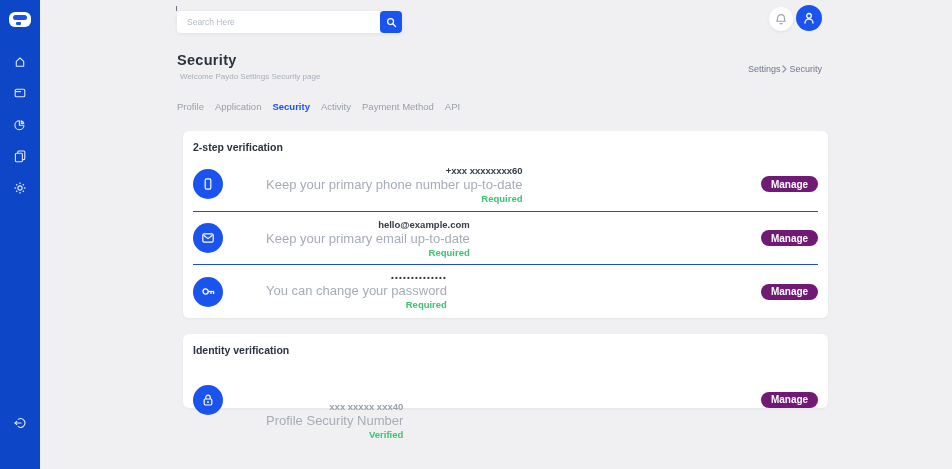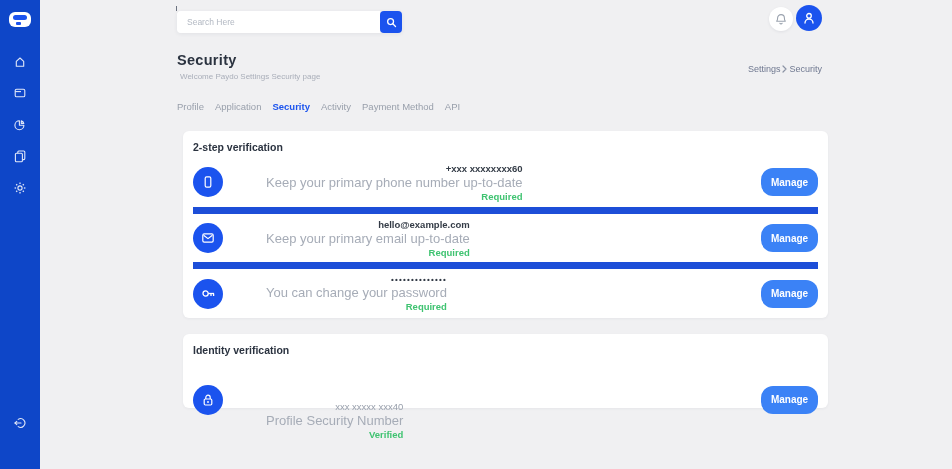--- a/index.html
+++ b/index.html
@@ -44,31 +44,31 @@
   .tab { cursor:pointer; }
   .tab.active { color:#1b53ee; font-weight:700; }
   
   .card { position:absolute; left:183px; width:645px; background:#fff; border-radius:6px;
     box-shadow:0 1px 3px rgba(40,50,70,.05); display:flex; flex-direction:column; }
   .card-1 { top:131px; height:187px; }
   .card-2 { top:334px; height:74px; }
   .card-title { padding:10px 10px 3px 10px; font-size:10.5px; font-weight:700; color:#2b3340; height:27px; }
   .rows { display:flex; flex-direction:column; flex:1; padding:0 10px; }
   .row { display:flex; align-items:center; flex:1; }
-  .row + .row { border-top:7px solid #1d4ed8; }
+  .row + .row { border-top:1px solid #1d4ed8; }
   .row-icon { width:30px; height:30px; min-width:30px; border-radius:50%; background:#1b53ee;
     display:flex; align-items:center; justify-content:center; margin-right:7px; }
   .row-text { display:flex; flex-direction:column; gap:1px;text-align:right; }
   .line1 { font-size:9.5px; font-weight:700; color:#333b46; }
   .line1.dots { font-size:8px; letter-spacing:1.2px; }
-  .line1.muted { color:#9aa1ad; font-weight:400;margin-top:42px; }
+  .line1.muted { color:#9aa1ad; font-weight:700;margin-top:42px; }
   .line2 { font-size:13px; color:#a6acb7;padding-left:36px; }
   .status { font-size:9.5px; font-weight:600; color:#3fc371; }
-  .manage-btn { margin-left:auto; width:57px; height:28px; border:none; border-radius:12px;
-    background:#3b82f6; color:#fff; font-size:10px; font-weight:700;
+  .manage-btn { margin-left:auto; width:57px; height:16px; border:none; border-radius:12px;
+    background:#701a75; color:#fff; font-size:10px; font-weight:700;
     font-family:"Liberation Sans", sans-serif; cursor:pointer; }
 </style>
 </head>
 <body>
 
 <div class="sidebar">
   <div class="logo">
     <div class="logo-bar"></div>
     <div class="logo-tab"></div>
   </div>

